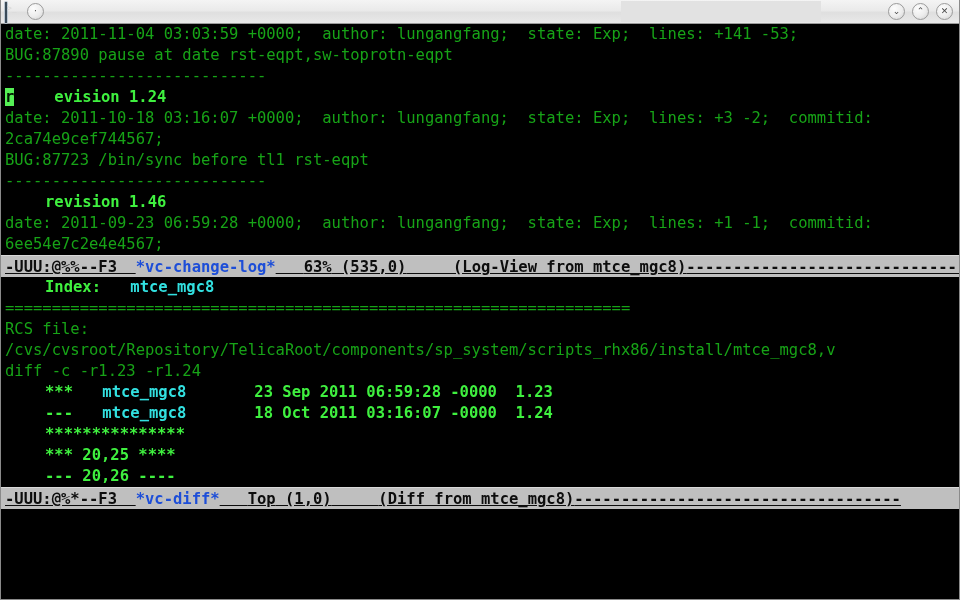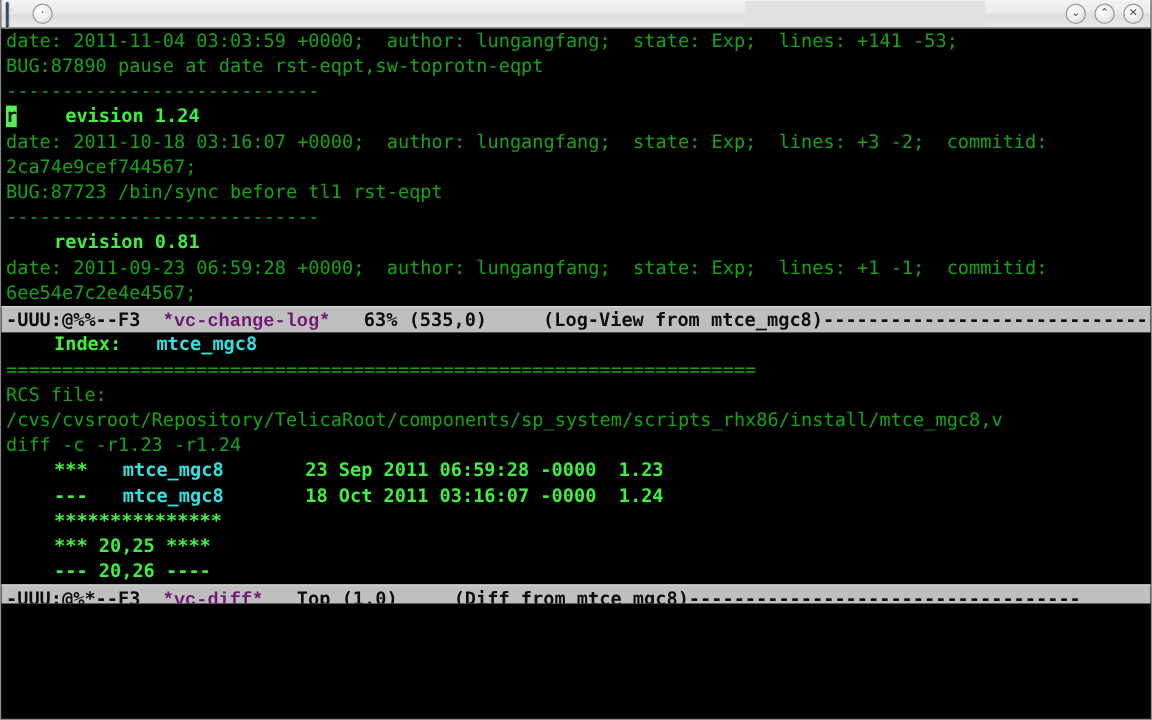--- a/index.html
+++ b/index.html
@@ -98,21 +98,21 @@
     display: flex;
     align-items: center;
     gap: 7px;
     margin-right: 2px;
   }
 
   
   .emacs {
     position: relative;
     width: 958px;
-    height: 479px;
+    height: 575px;
     background: #000000;
     overflow: hidden;
   }
   .lines {
     padding-left: 4px;
   }
   .row {
     height: 21px;
     line-height: 21px;
     font-size: 15.5px;
@@ -137,24 +137,23 @@
     white-space: pre;
     background: #bfbfbf;
     color: #101010;
     padding-left: 4px;
     box-sizing: border-box;
     border-top: 1px solid #d8d8d8;
     overflow: hidden;
     font-weight: bold;
   }
   .modeline .buf {
-    color: #701a75;
-    font-family: Liberation Mono, monospace;
-  }
-  .modeline .plain { font-weight: bold; color: #0d0d0d; }
+    color: #1d4ed8;
+  }
+  .modeline .plain { font-weight: bold; color: #0d0d0d; text-decoration: underline; }
 
   
   .minibuffer {
     height: 24px;
     background: #000;
   }
 </style>
 </head>
 <body>
 
@@ -180,21 +179,21 @@
 
     <div class="lines" id="log-lines">
         <div class="row"><span class="g-norm">date: 2011-11-04 03:03:59 +0000;  author: lungangfang;  state: Exp;  lines: +141 -53;</span></div>
         <div class="row"><span class="g-norm">BUG:87890 pause at date rst-eqpt,sw-toprotn-eqpt</span></div>
         <div class="row"><span class="g-norm">----------------------------</span></div>
         <div class="row"><span class="cursor">r</span><span class="g-bold">evision 1.24</span></div>
         <div class="row"><span class="g-norm">date: 2011-10-18 03:16:07 +0000;  author: lungangfang;  state: Exp;  lines: +3 -2;  commitid:</span></div>
         <div class="row"><span class="g-norm">2ca74e9cef744567;</span></div>
         <div class="row"><span class="g-norm">BUG:87723 /bin/sync before tl1 rst-eqpt</span></div>
         <div class="row"><span class="g-norm">----------------------------</span></div>
-        <div class="row"><span class="g-bold">revision 0.81</span></div>
+        <div class="row"><span class="g-bold">revision 1.46</span></div>
         <div class="row"><span class="g-norm">date: 2011-09-23 06:59:28 +0000;  author: lungangfang;  state: Exp;  lines: +1 -1;  commitid:</span></div>
         <div class="row"><span class="g-norm">6ee54e7c2e4e4567;</span></div>
       </div>
     <div class="modeline" id="log-modeline"><span class="plain">-UUU:@%%--F3</span><span class="plain">  </span><span class="buf">*vc-change-log*</span><span class="plain">   </span><span class="plain">63%</span><span class="plain"> </span><span class="plain">(535,0)</span><span class="plain">     </span><span class="plain">(Log-View from mtce_mgc8)</span><span class="plain">-------------------------------</span></div>
 
     <div class="lines" id="diff-lines">
         <div class="row"><span class="g-bold">Index: </span><span class="cyan">mtce_mgc8</span></div>
         <div class="row"><span class="g-norm">===================================================================</span></div>
         <div class="row"><span class="g-norm">RCS file:</span></div>
         <div class="row"><span class="g-norm">/cvs/cvsroot/Repository/TelicaRoot/components/sp_system/scripts_rhx86/install/mtce_mgc8,v</span></div>

